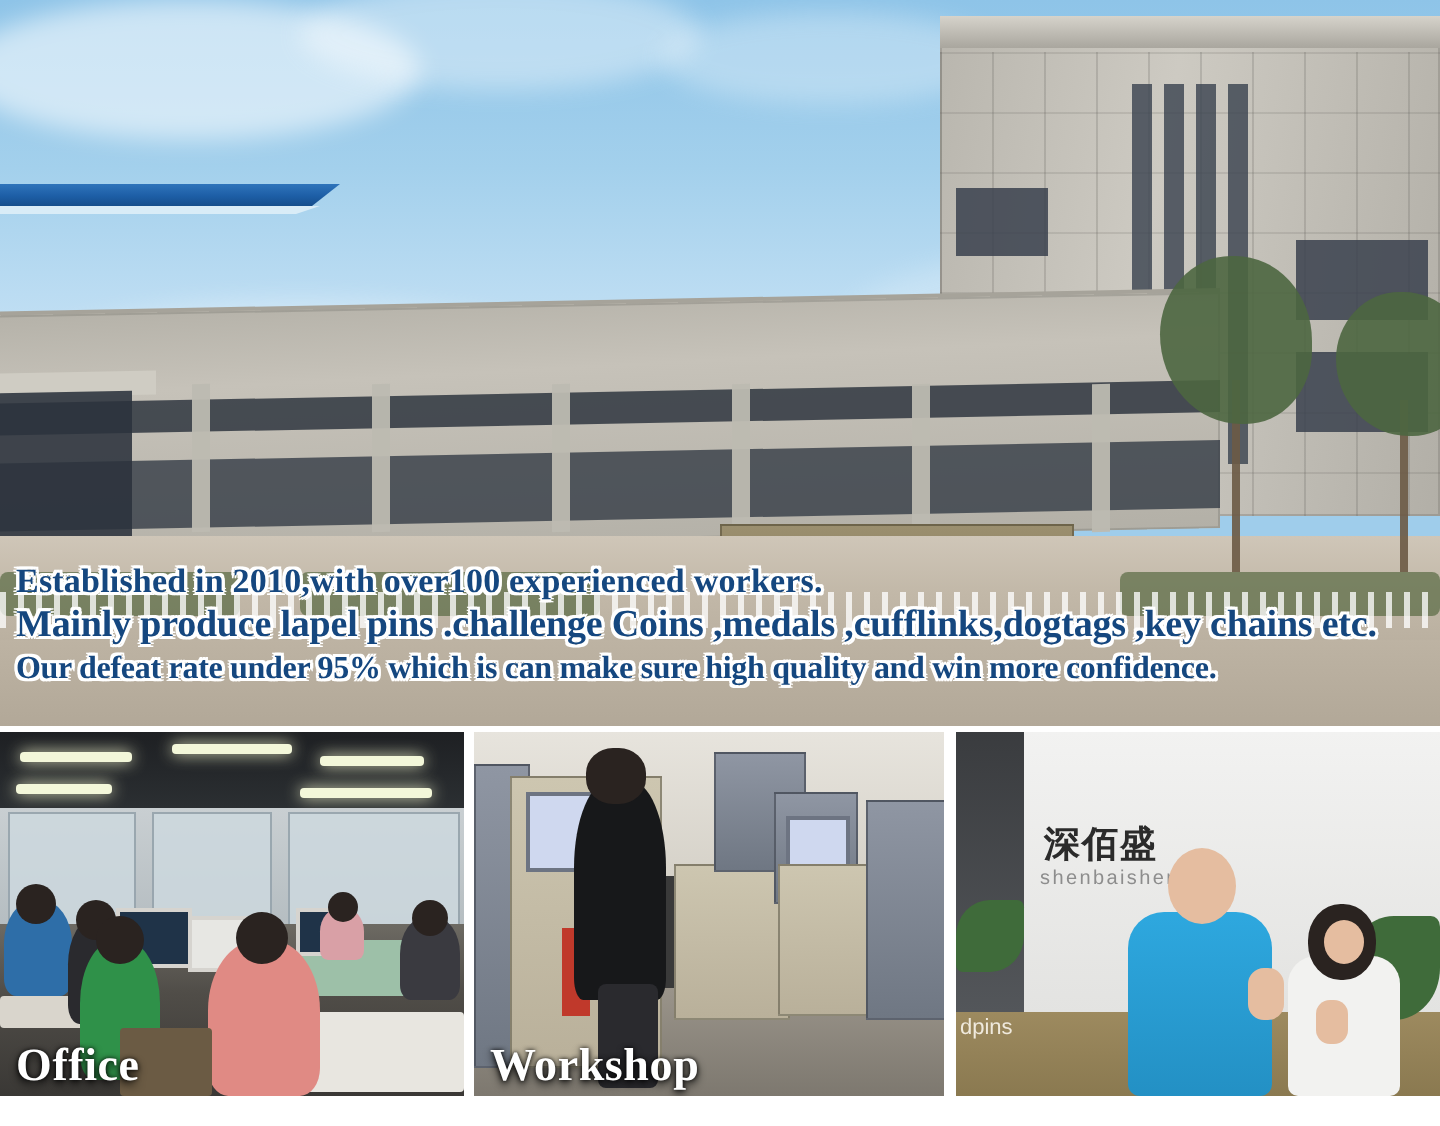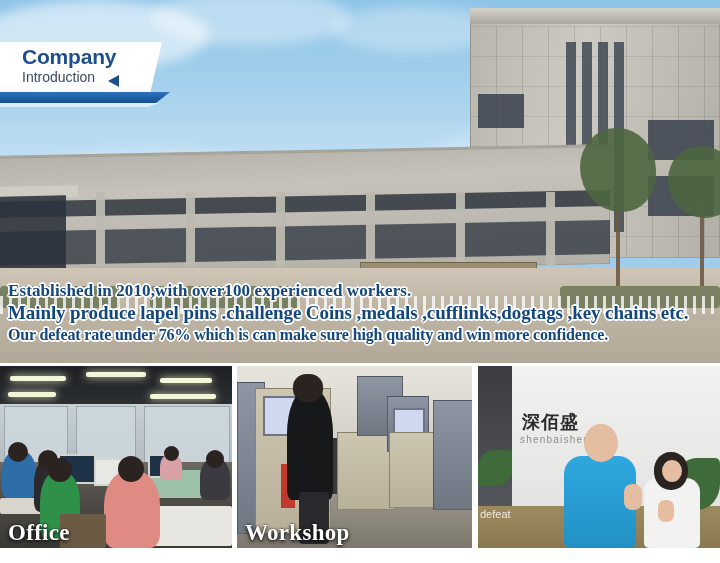--- a/index.html
+++ b/index.html
@@ -227,33 +227,28 @@
     <div class="fence"></div>
     <div class="road"></div>
 
     <div class="trunk" style="left:616px;top:190px;height:96px;"></div>
     <div class="tree" style="left:580px;top:128px;width:76px;height:84px;"></div>
     <div class="trunk" style="left:700px;top:200px;height:86px;"></div>
     <div class="tree" style="left:668px;top:146px;width:68px;height:72px;"></div>
   </div>
 
   <div class="banner">
-    <div class="banner-box">
-      <div class="banner-title">Company</div>
-      <div class="banner-sub">Introduction</div>
-      <div class="banner-arrow"></div>
-    </div>
     <div class="banner-bar"></div>
     <div class="banner-bar-shadow"></div>
   </div>
 
   <div class="copy">
     <div class="copy-line l1">Established in 2010,with over100 experienced workers.</div>
     <div class="copy-line l2">Mainly produce lapel pins .challenge Coins ,medals ,cufflinks,dogtags ,key chains etc.</div>
-    <div class="copy-line l3">Our defeat rate under 76% which is can make sure high quality and win more confidence.</div>
+    <div class="copy-line l3">Our defeat rate under 95% which is can make sure high quality and win more confidence.</div>
   </div>
 
   <div class="strip">
 
     <div class="panel p2">
       <div class="ws-wall"></div>
       <div class="ws-floor"></div>
 
       <div class="machine-dark" style="left:0px;top:16px;width:26px;height:150px;"></div>
       <div class="machine" style="left:18px;top:22px;width:74px;height:144px;"></div>
@@ -312,21 +307,21 @@
       <div class="cap">Office</div>
     </div>
 
     <div class="panel p3">
       <div class="cv-wall"></div>
       <div class="cv-dark"></div>
       <div class="cv-base"></div>
 
       <div class="cv-sign-cn">深佰盛</div>
       <div class="cv-sign-en">shenbaisheng</div>
-      <div class="cv-dpins">defeat</div>
+      <div class="cv-dpins">dpins</div>
 
       <div class="plant" style="left:0px;top:84px;width:34px;height:36px;"></div>
       <div class="plant" style="left:196px;top:92px;width:46px;height:52px;"></div>
 
       <div class="bag" style="left:92px;top:92px;width:14px;height:66px;"></div>
       <div class="man-shirt" style="left:86px;top:90px;width:72px;height:92px;"></div>
       <div class="skin" style="left:106px;top:58px;width:34px;height:38px;"></div>
       <div class="skin" style="left:146px;top:118px;width:18px;height:26px;border-radius:8px;"></div>
 
       <div class="woman-top" style="left:166px;top:112px;width:56px;height:70px;"></div>

